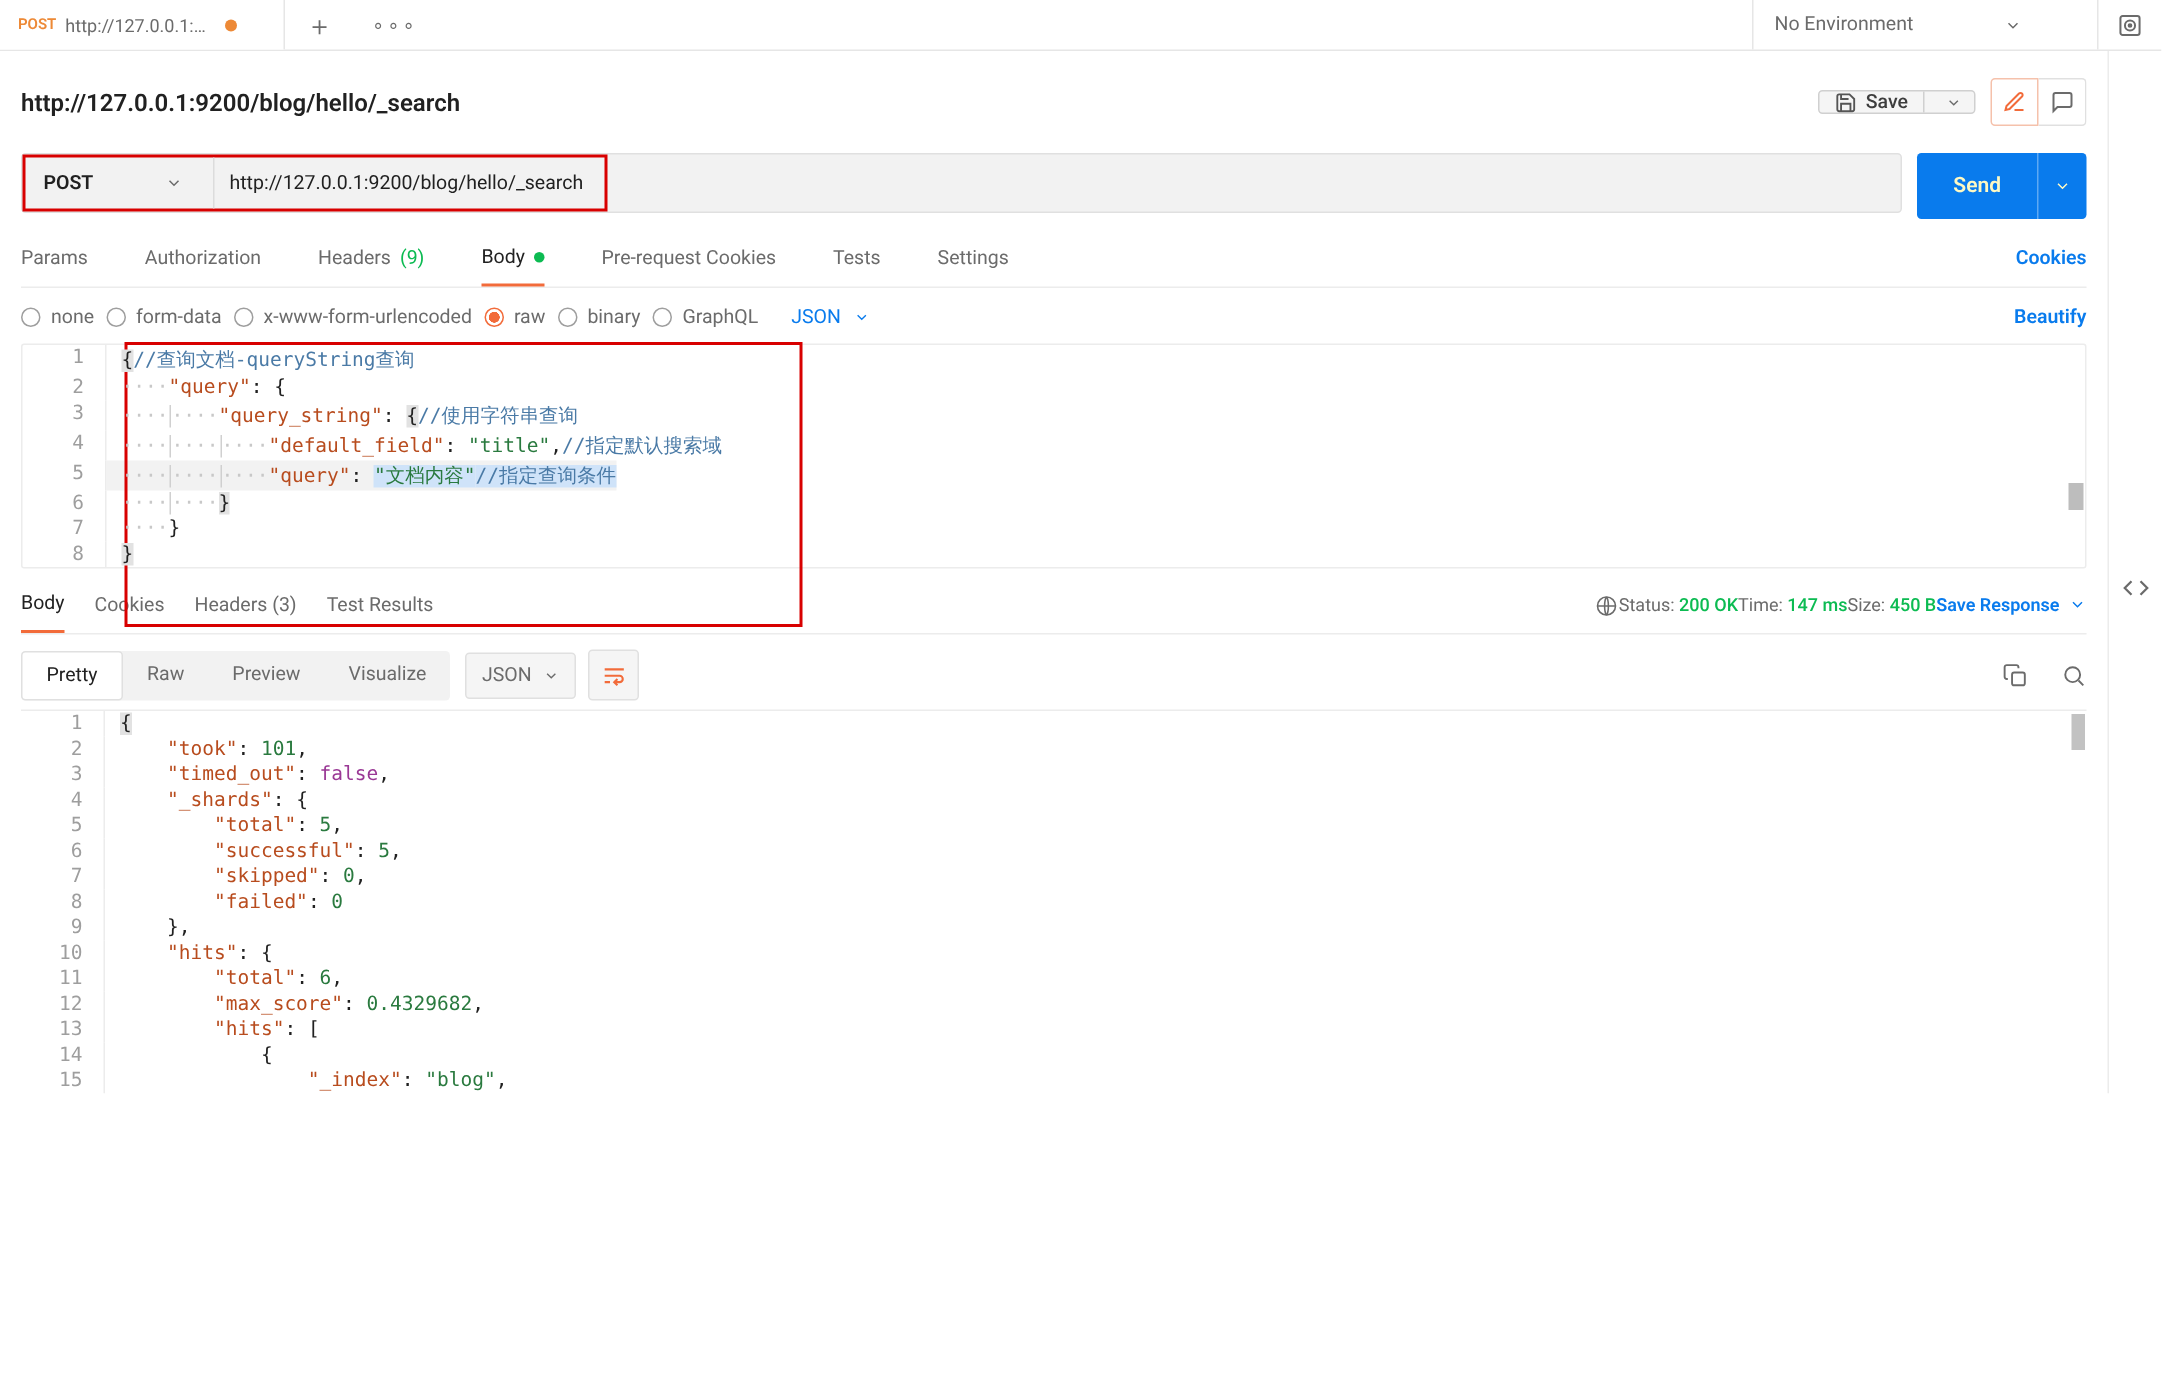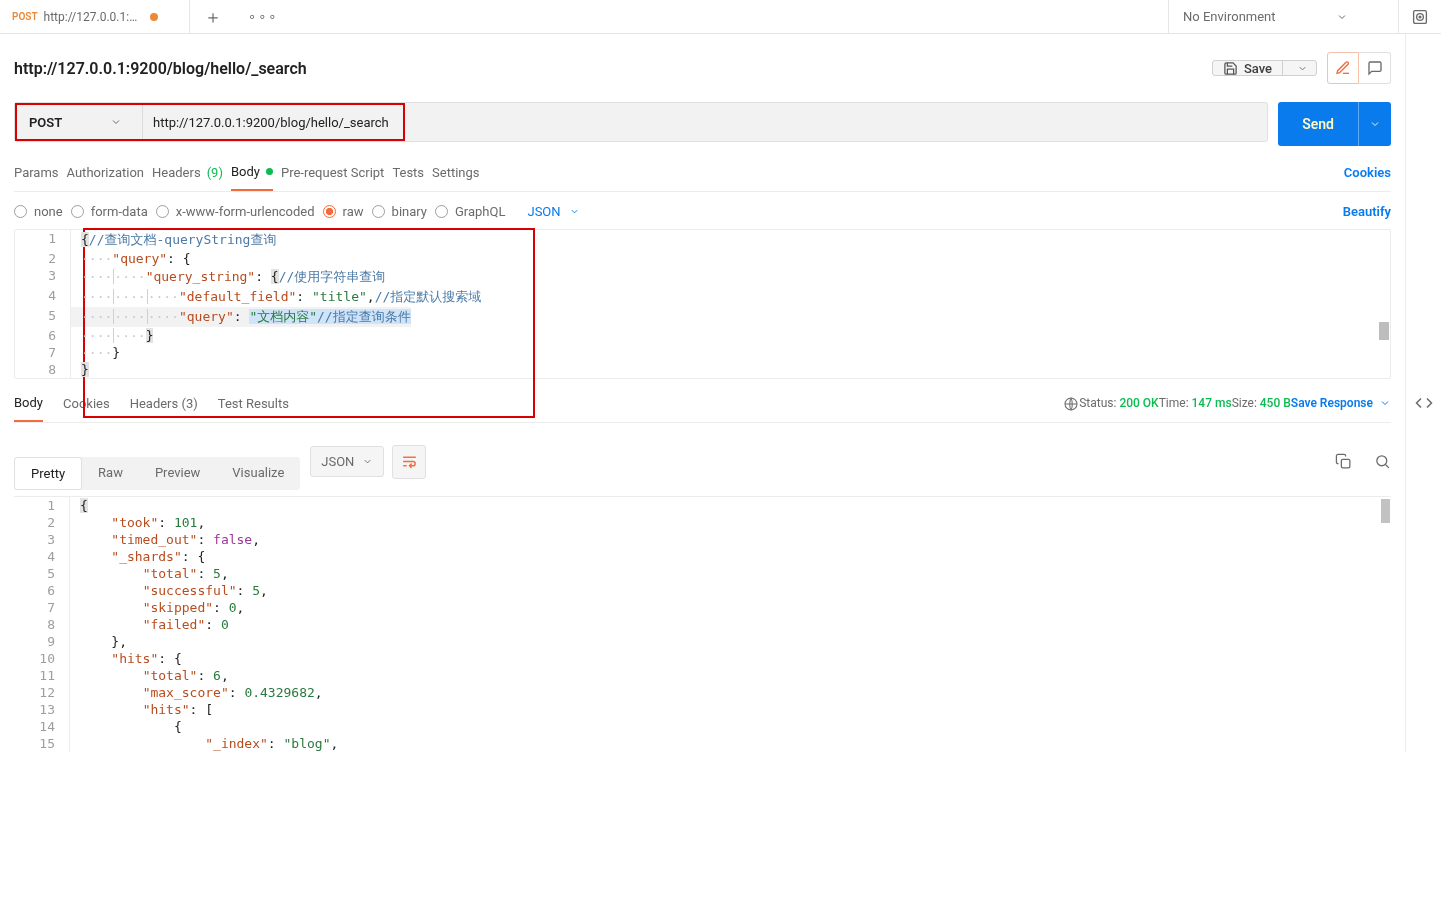--- a/index.html
+++ b/index.html
@@ -31,21 +31,21 @@
   .url-row { display:flex; gap:10px; }
   .url-box { flex:1; display:flex; background:#f2f2f2; border:1px solid #e0e0e0; border-radius:3px; height:40px;}
   .red-frame { border:2px solid #d80000; display:flex; height:100%;}
   .method-sel { display:flex; align-items:center; padding:0 12px; gap:48px; color:#212121; font-weight:600; border-right:1px solid #dcdcdc; min-width:126px;}
   .url-input { display:flex; align-items:center; padding:0 10px; color:#212121; font-size:13px; min-width:260px;}
   .url-rest { flex:1;}
   .send-btn { display:flex; align-items:center; background:#097BED; color:#fef9c3; border-radius:3px; height:44px; font-weight:600;}
   .send-btn .main { padding:0 24px; border-right:1px solid rgba(255,255,255,.35); height:100%; display:flex; align-items:center; font-size:14px;}
   .send-btn .drop { padding:0 10px;}
   
-  .main-tabs { display:flex; gap:8px; padding:18px 0 0 0; border-bottom:1px solid #ececec; align-items:center;}
+  .main-tabs { display:flex; gap:38px; padding:18px 0 0 0; border-bottom:1px solid #ececec; align-items:center;}
   .main-tabs .tab-item { padding-bottom:10px; color:#6b6b6b; font-size:13px; display:flex; align-items:center; gap:6px;}
   .main-tabs .tab-item.active { color:#212121; border-bottom:2px solid #f26b3a;}
   .green-dot { width:7px; height:7px; border-radius:50%; background:#0cbb52;}
   .count-green { color:#0cbb52;}
   .cookies-link { margin-left:auto; color:#097BED; font-weight:600; padding-bottom:10px;}
   
   .body-opts { display:flex; gap:8px; align-items:center; padding:12px 0 10px 0;}
   .radio { display:flex; align-items:center; gap:7px; color:#6b6b6b;}
   .radio .circ { width:13px; height:13px; border-radius:50%; border:1.5px solid #9e9e9e; display:inline-block;}
   .radio.active .circ { border-color:#f26b3a; background:radial-gradient(circle,#f26b3a 0 45%,transparent 48% 100%);}
@@ -68,21 +68,21 @@
   
   .resp-tabs { display:flex; gap:20px; padding:16px 0 0 0; border-bottom:1px solid #ececec; align-items:center;}
   .resp-tabs .tab-item { padding-bottom:10px; color:#6b6b6b;}
   .resp-tabs .tab-item.active { color:#212121; border-bottom:2px solid #f26b3a;}
   .resp-status { margin-left:auto; display:flex; align-items:flex-start; gap:0; color:#6b6b6b; font-size:12px; padding-bottom:10px;}
   .resp-status .globe { color:#6b6b6b;}
   .resp-status b.green { color:#0cbb52; font-weight:500;}
   .resp-status .save { color:#097BED; font-weight:600; display:flex; align-items:center; gap:6px;}
   
   .view-row { display:flex; align-items:center; gap:0; padding:10px 0 6px 0;}
-  .seg { display:flex; background:#f2f2f2; border-radius:3px;margin-top:24px;}
+  .seg { display:flex; background:#f2f2f2; border-radius:3px;}
   .seg .item { padding:8px 16px; color:#6b6b6b;}
   .seg .item.active { background:#fff; border:1px solid #e0e0e0; border-radius:3px; color:#212121;}
   .sel-box { margin-left:10px; border:1px solid #e0e0e0; background:#f5f5f5; border-radius:3px; padding:7px 10px; display:flex; align-items:center; gap:8px; color:#6b6b6b;}
   .wrap-btn { margin-left:8px; width:34px; height:34px; display:flex; align-items:center; justify-content:center; border:1px solid #e0e0e0; border-radius:3px; color:#f26b3a; background:#f5f5f5;}
   .view-icons { margin-left:auto; display:flex; gap:22px; color:#6b6b6b;}
   
   .resp-editor { font-family: ui-monospace, SFMono-Regular, Menlo, Consolas, monospace; font-size:13px; border-top:1px solid #ececec; position:relative;}
   .scrollbar-ind { position:absolute; right:1px; top:2px; width:9px; height:24px; background:#c2c2c2; border-radius:0;}
   .c-bool { color:#9a3895;}
   .c-num { color:#2a7a3f;}
@@ -185,21 +185,21 @@
     <div class="tab-item">Params</div>
     <div class="tab-item">Authorization</div>
     <div class="tab-item">
           <span>Headers</span> 
           <span class="count-green">(9)</span>
         </div>
     <div class="tab-item active">
           <span>Body</span>
           <span class="green-dot"></span>
         </div>
-    <div class="tab-item">Pre-request Script</div>
+    <div class="tab-item">Pre-request Cookies</div>
     <div class="tab-item">Tests</div>
     <div class="tab-item">Settings</div>
     <div class="cookies-link">Cookies</div>
   </div>
 
   <div class="body-opts">
     <label class="radio">
           <span class="circ"></span>
           <span>none</span>
         </label>

